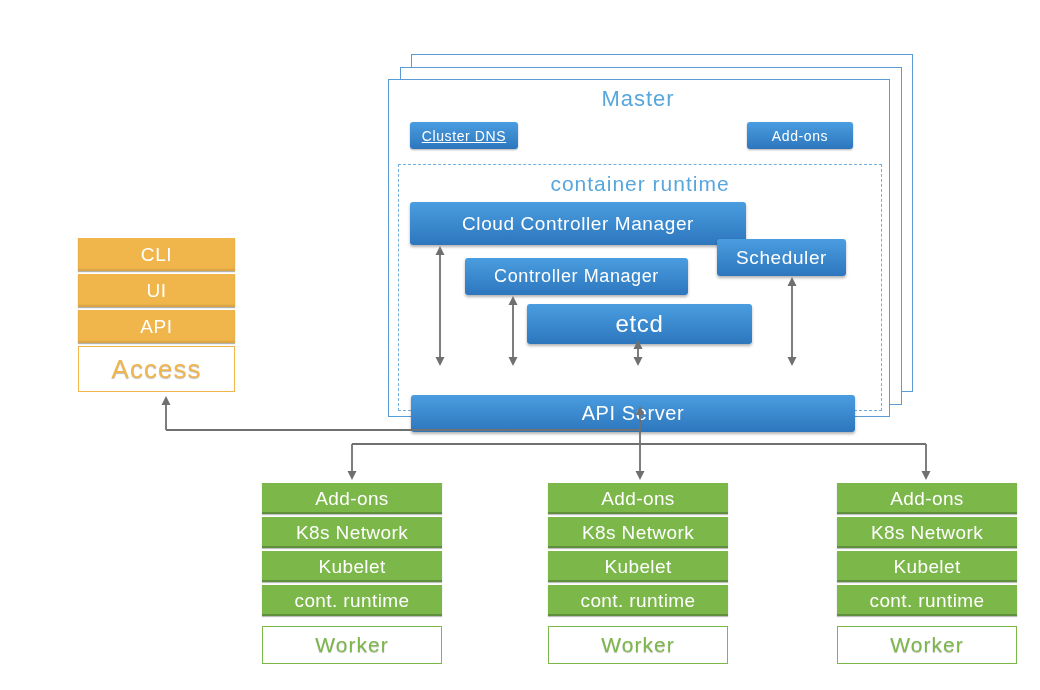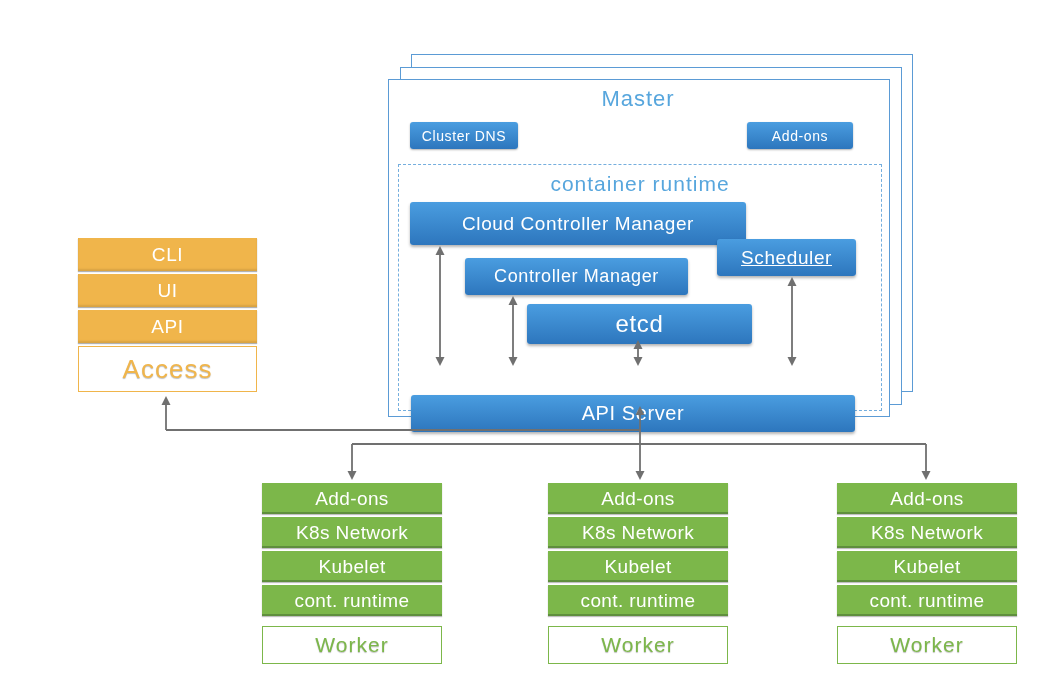--- a/index.html
+++ b/index.html
@@ -22,21 +22,21 @@
     text-align:center; font-size:22px; color:var(--blue-text); letter-spacing:1px;
   }
 
   .small-btn {
     position:absolute; z-index:4; height:27px; border-radius:3px;
     background:linear-gradient(180deg, var(--blue-top) 0%, var(--blue-bottom) 100%);
     color:#ffffff; font-size:14px; letter-spacing:0.6px;
     display:flex; align-items:center; justify-content:center;
     box-shadow:0 1px 2px rgba(0,0,0,0.3);
   }
-  .cluster-dns { left:410px; top:122px; width:108px; }
+  .cluster-dns { left:410px; top:122px; width:108px;text-decoration:underline; }
   .addons-btn  { left:747px; top:122px; width:106px; }
 
   .runtime {
     position:absolute; left:398px; top:164px; width:482px; height:245px; z-index:4;
     border:1.5px dashed var(--blue-dash); background:transparent;
   }
   .runtime-title {
     position:absolute; left:0; top:7px; width:100%;
     text-align:center; font-size:21px; color:var(--blue-text); letter-spacing:1px;
   }
@@ -44,25 +44,25 @@
   .bluebox {
     position:absolute; z-index:5; border-radius:3px;
     background:linear-gradient(180deg, var(--blue-top) 0%, var(--blue-bottom) 100%);
     color:#ffffff; letter-spacing:0.6px;
     display:flex; align-items:center; justify-content:center;
     box-shadow:0 2px 3px rgba(0,0,0,0.3);
   }
   .box-ccm   { left:410px; top:202px; width:336px; height:43px; font-size:19px; }
   .box-cm    { left:465px; top:258px; width:223px; height:37px; font-size:18px; }
   .box-etcd  { left:527px; top:304px; width:225px; height:40px; font-size:24px; }
-  .box-sched { left:717px; top:239px; width:139px; height:37px; font-size:19px;text-decoration:underline; }
+  .box-sched { left:717px; top:239px; width:129px; height:37px; font-size:19px; }
   .box-api   { left:411px; top:368px; width:444px; height:37px; font-size:20px;margin-top:27px; }
 
   
-  .access-stack { position:absolute; left:78px; top:238px; width:179px; z-index:4; }
+  .access-stack { position:absolute; left:78px; top:238px; width:157px; z-index:4; }
   .a-row {
     height:33px; margin-bottom:3px; background:var(--orange);
     color:#ffffff; font-size:19px; letter-spacing:0.6px;
     display:flex; align-items:center; justify-content:center;
     box-shadow:inset 0 -2px 2px rgba(0,0,0,0.10), 0 1px 1px rgba(0,0,0,0.3);
   }
   .a-label {
     height:44px; background:#ffffff; border:1.5px solid var(--orange);
     color:var(--orange); font-size:26px; letter-spacing:1px;
     display:flex; align-items:center; justify-content:center;

